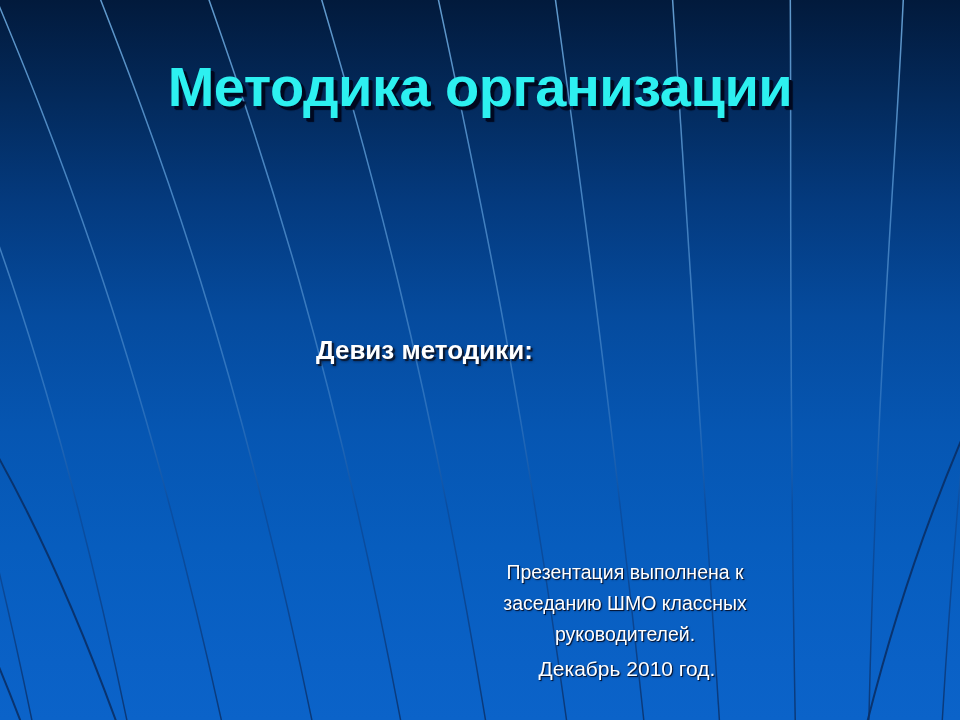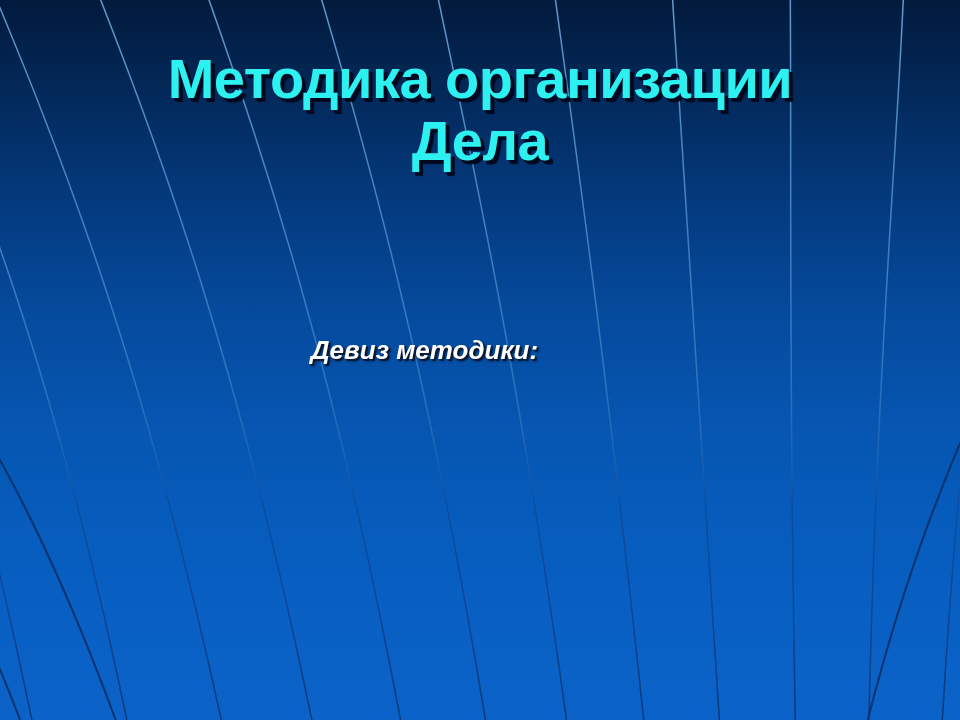--- a/index.html
+++ b/index.html
@@ -35,21 +35,21 @@
 
   
   .layer {
     position: absolute;
     left: 0;
     width: 960px;
     box-sizing: border-box;
   }
 
   #title-block {
-    top: 48px;
+    top: 56px;
     text-align: center;
     padding: 0 6px;
   }
   .title-line {
     display: block;
     color: #2df0f0;
     font-weight: bold;
     font-size: 57px;
     line-height: 62px;
     letter-spacing: -0.5px;
@@ -70,21 +70,21 @@
     display: block;
     color: #ffffff;
     font-weight: bold;
     font-size: 26px;
     line-height: 34px;
     white-space: nowrap;
     text-shadow:
       2px 2px 0 #0a1a35,
       2px 2px 3px rgba(0,8,25,0.75);
   }
-  #motto-head { padding-right: 111px; font-style: italic; }
+  #motto-head { padding-right: 111px; }
 
   #credits-block {
     top: 557px;
     text-align: center;
     padding-left: 290px;
   }
   .credit-line {
     display: block;
     color: #ffffff;
     font-weight: normal;
@@ -158,21 +158,26 @@
     <g stroke="#0a2f66" fill="none" stroke-width="2" opacity="0.9">
       <path d="M -80 330 C -5 440, 60 560, 130 760"></path>
       <path d="M -180 340 C -100 455, -30 580, 35 760"></path>
       <path d="M 1010 330 C 960 440, 905 560, 858 760"></path>
       <path d="M 1110 350 C 1058 460, 1002 580, 952 760"></path>
     </g>
   </svg>
 
   <div id="title-block" class="layer">
     <span class="title-line l1">Методика  организации</span>
-    <span class="title-line l3">Дела</span>
   </div>
 
   <div id="motto-block" class="layer">
     <span id="motto-head" class="motto-line">Девиз методики:</span>
   </div>
 
+  <div id="credits-block" class="layer">
+    <span class="credit-line">Презентация  выполнена  к</span>
+    <span class="credit-line">заседанию  ШМО  классных</span>
+    <span class="credit-line">руководителей.</span>
+    <span class="credit-line date">Декабрь  2010 год.</span>
+  </div>
 
 </div>
 
 </body></html>

